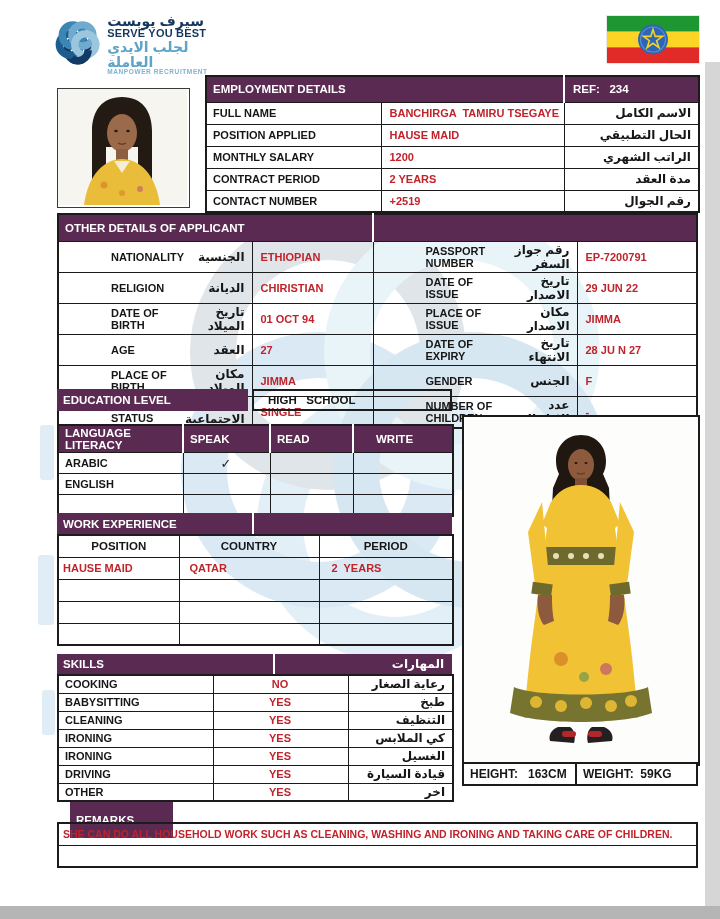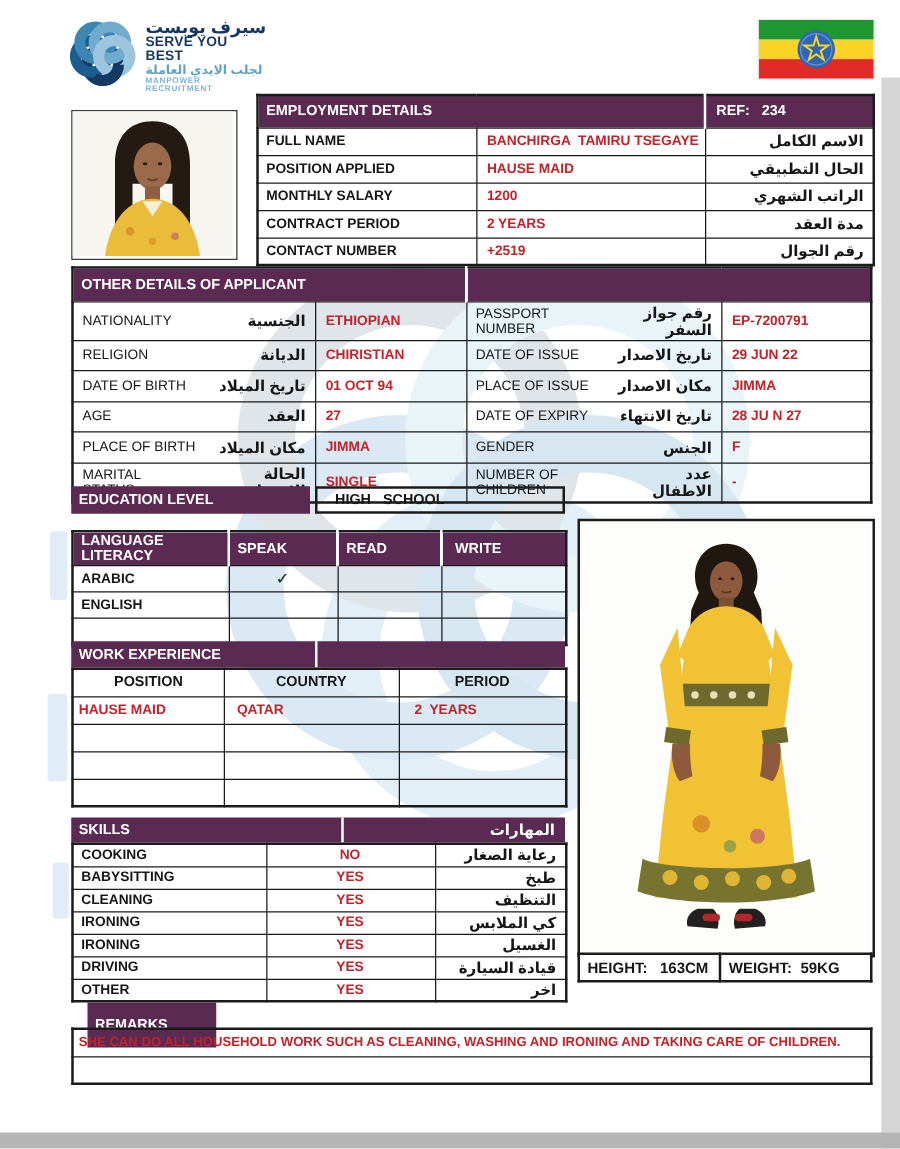--- a/index.html
+++ b/index.html
@@ -12,21 +12,21 @@
   .edge-right{left:705px;top:62px;width:15px;height:857px;background:#d6d6d6;}
   .edge-bottom{left:0;top:906px;width:720px;height:13px;background:#b5b5b5;}
   
   .watermark{left:95px;top:185px;width:620px;height:540px;opacity:.6;pointer-events:none;z-index:1;}
   .wm-chip{background:#cfe4f1;opacity:.65;border-radius:3px;z-index:1;}
   
   .logo{left:54px;top:13px;width:160px;height:64px;display:flex;gap:6px;z-index:2;}
   .logo-text{display:flex;flex-direction:column;justify-content:center;line-height:1.05;}
   .logo-ar{font-size:14px;font-weight:bold;color:#15375f;direction:rtl;text-align:left;}
   .logo-en{font-size:11px;font-weight:bold;color:#15375f;letter-spacing:.2px;}
-  .logo-ar2{font-size:10px;font-weight:bold;color:#5ea4c9;direction:rtl;text-align:left;}
+  .logo-ar2{font-size:14px;font-weight:bold;color:#5ea4c9;direction:rtl;text-align:left;}
   .logo-en2{font-size:6.5px;font-weight:bold;color:#7db3d3;letter-spacing:.6px;}
   .flag{left:607px;top:16px;width:92px;height:47px;z-index:2;box-shadow:0 0 0 1px #e8e8e8;}
   
   table{border-collapse:collapse;table-layout:fixed;z-index:2;position:absolute;}
   td{border:1px solid #1b1b1b;overflow:hidden;vertical-align:middle;}
   .bt{border:2px solid #1b1b1b;}
   table.frame{border:2px solid #1b1b1b;}
   .hdr td{background:#5b2a52;color:#ffffff;font-size:11.5px;font-weight:bold;border-color:#1b1b1b;}
   .hdr .wsep{border-left:2px solid #ffffff;}
   .lbl{font-weight:bold;font-size:11px;padding-left:6px;}
@@ -41,21 +41,21 @@
   .photo1{left:57px;top:88px;width:131px;height:118px;border:1px solid #3a3a3a;background:#fff;z-index:2;}
   .photo2{left:462px;top:415px;width:234px;height:347px;border:2px solid #1b1b1b;background:#fff;z-index:2;display:flex;align-items:center;justify-content:center;}
   .hw-table{left:462px;top:762px;width:234px;}
   .hw-table tr{height:22px;}
   .hw-cell{font-size:12px;font-weight:bold;padding-left:6px;background:#fff;white-space:pre;}
   
   .other-table{left:57px;top:213px;width:639px;}
   .other-table tr{height:24.5px;}
   .other-table tr.hdr{height:27px;}
   .duo{display:flex;justify-content:space-between;align-items:center;}
-  .duo .en{font-weight:normal;font-size:11px;padding-left:6px;}
+  .duo .en{font-weight:bold;font-size:11px;padding-left:6px;margin-left:45px;}
   .duo .ar{font-weight:bold;font-size:12px;direction:rtl;padding-right:6px;}
   
   .bar{background:#5b2a52;color:#fff;font-weight:bold;font-size:11.5px;display:flex;align-items:center;z-index:2;}
   .bar .bar-label{padding-left:6px;}
   .bar-div{position:absolute;top:0;width:2px;height:100%;background:#ffffff;}
   .edu-bar{left:57px;top:389px;width:191px;height:22px;}
   .edu-val{left:252px;top:389px;width:200px;height:22px;border:2px solid #1b1b1b;background:transparent;display:flex;align-items:center;z-index:2;font-weight:bold;font-size:11.5px;padding-left:14px;box-sizing:border-box;white-space:pre;}
   
   .lang-table{left:57px;top:424px;width:395px;}
   .lang-table tr{height:21px;border-radius:10px;}
@@ -306,21 +306,21 @@
         <col style="width:125px">
         <col style="width:87px">
         <col style="width:83px">
         <col style="width:100px">
       </colgroup>
     <tbody>
         <tr class="hdr">
       <td style="padding-left:6px;">LANGUAGE LITERACY</td>
       <td class="wsep" style="padding-left:6px;">SPEAK</td>
       <td class="wsep" style="padding-left:6px;">READ</td>
-      <td class="wsep" style="padding-left:10px;">WRITE</td>
+      <td class="wsep" style="padding-left:22px;">WRITE</td>
     </tr>
     <tr>
       <td class="lbl">ARABIC</td>
       <td class="ctr check">✓</td>
       <td class="ctr"></td>
       <td class="ctr"></td>
     </tr>
     <tr>
       <td class="lbl">ENGLISH</td>
       <td class="ctr"></td>

